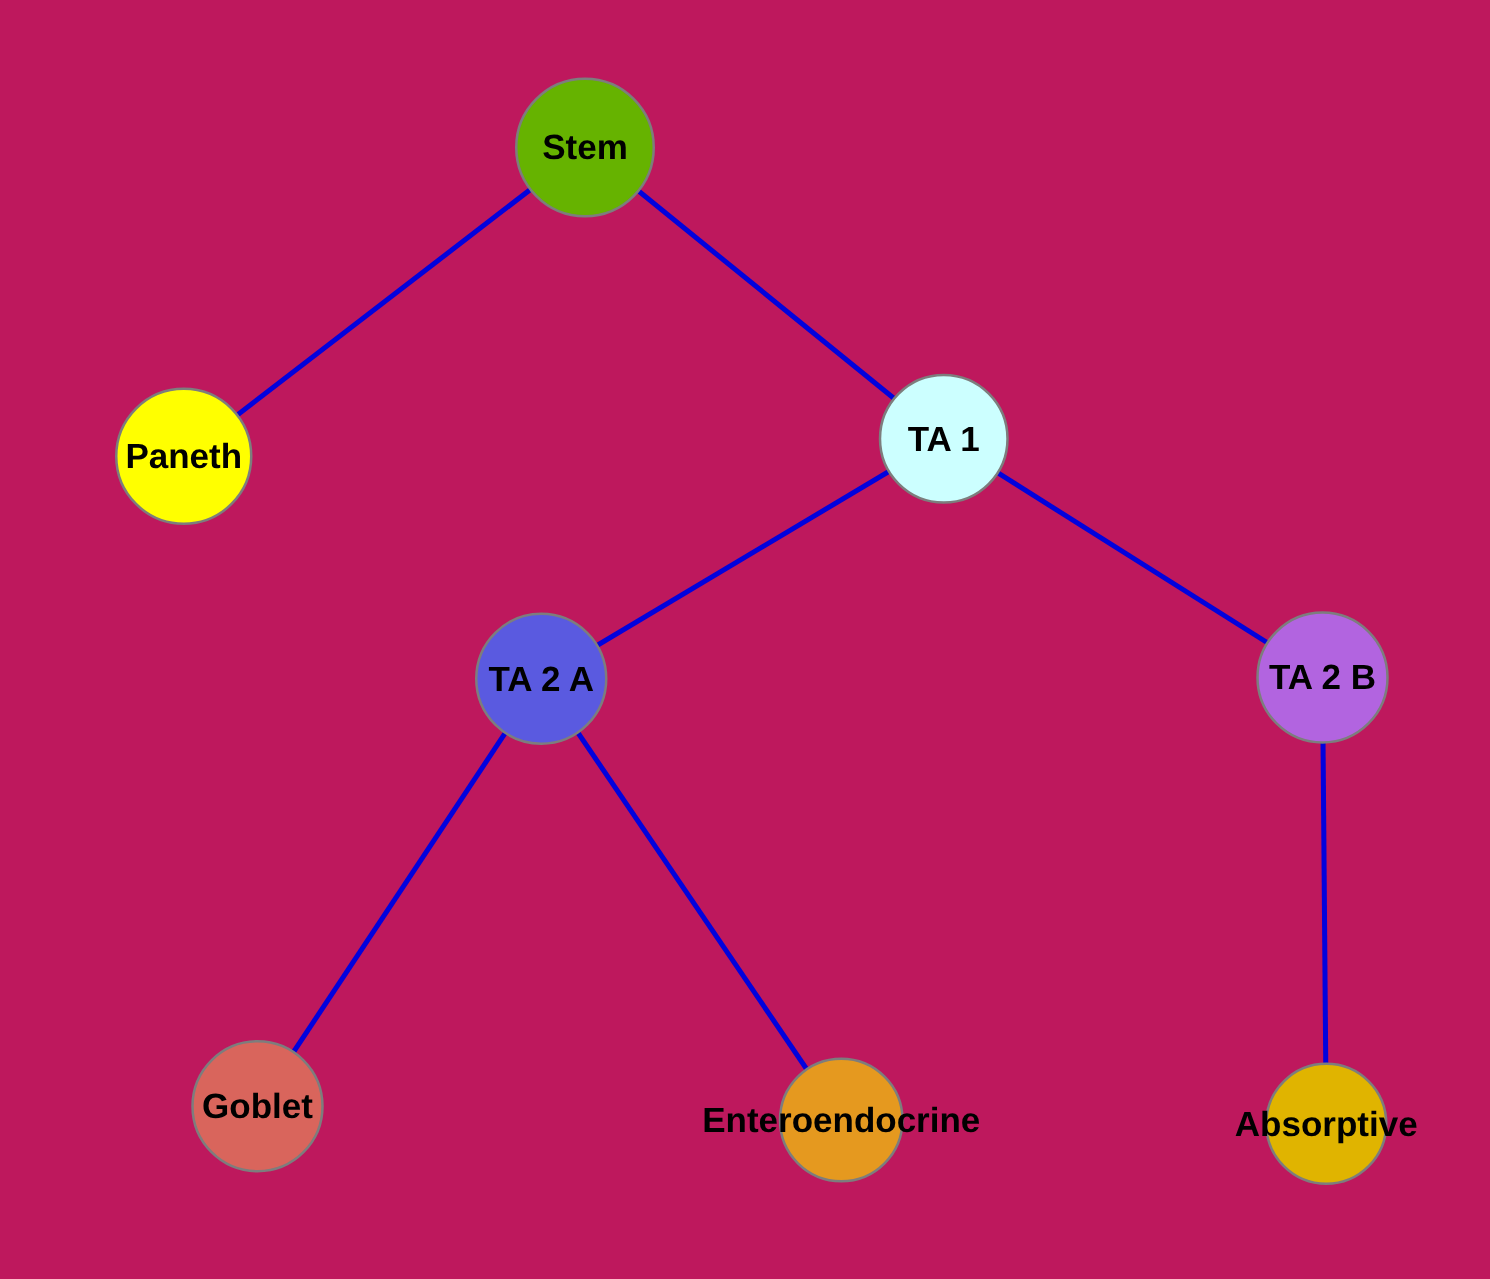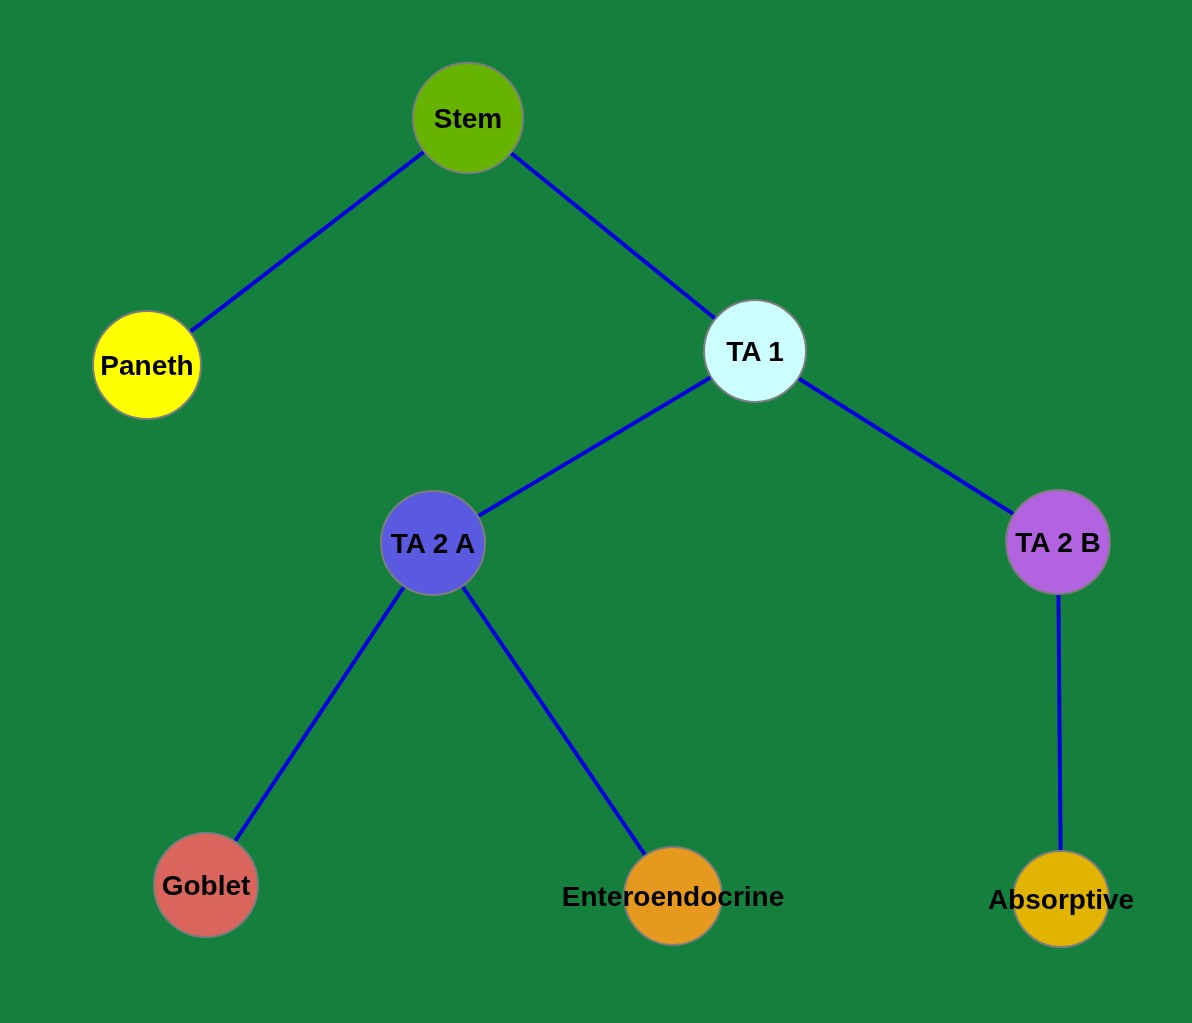--- a/index.html
+++ b/index.html
@@ -26,21 +26,21 @@
     font-weight: bold;
     pointer-events: none;
   }
   .graph-edge {
     cursor: pointer;
   }
 </style>
 </head>
 <body>
 
-<div id="canvas" style="background: #15803d;">
+<div id="canvas" style="background: #be185d;">
   <svg id="graph" xmlns="http://www.w3.org/2000/svg" viewBox="0 0 1192 1023">
       <line x1="468" y1="118" x2="147" y2="365" stroke="#0202dd" stroke-width="4" class="graph-edge"></line>
       <line x1="468" y1="118" x2="755" y2="351" stroke="#0202dd" stroke-width="4" class="graph-edge"></line>
       <line x1="755" y1="351" x2="433" y2="543" stroke="#0202dd" stroke-width="4" class="graph-edge"></line>
       <line x1="755" y1="351" x2="1058" y2="542" stroke="#0202dd" stroke-width="4" class="graph-edge"></line>
       <line x1="433" y1="543" x2="206" y2="885" stroke="#0202dd" stroke-width="4" class="graph-edge"></line>
       <line x1="433" y1="543" x2="673" y2="896" stroke="#0202dd" stroke-width="4" class="graph-edge"></line>
       <line x1="1058" y1="542" x2="1061" y2="899" stroke="#0202dd" stroke-width="4" class="graph-edge"></line>
       <g>
         <circle cx="468" cy="118" r="55" fill="#66b300" stroke="#7d7d7d" stroke-width="2" class="node-circle"></circle>

